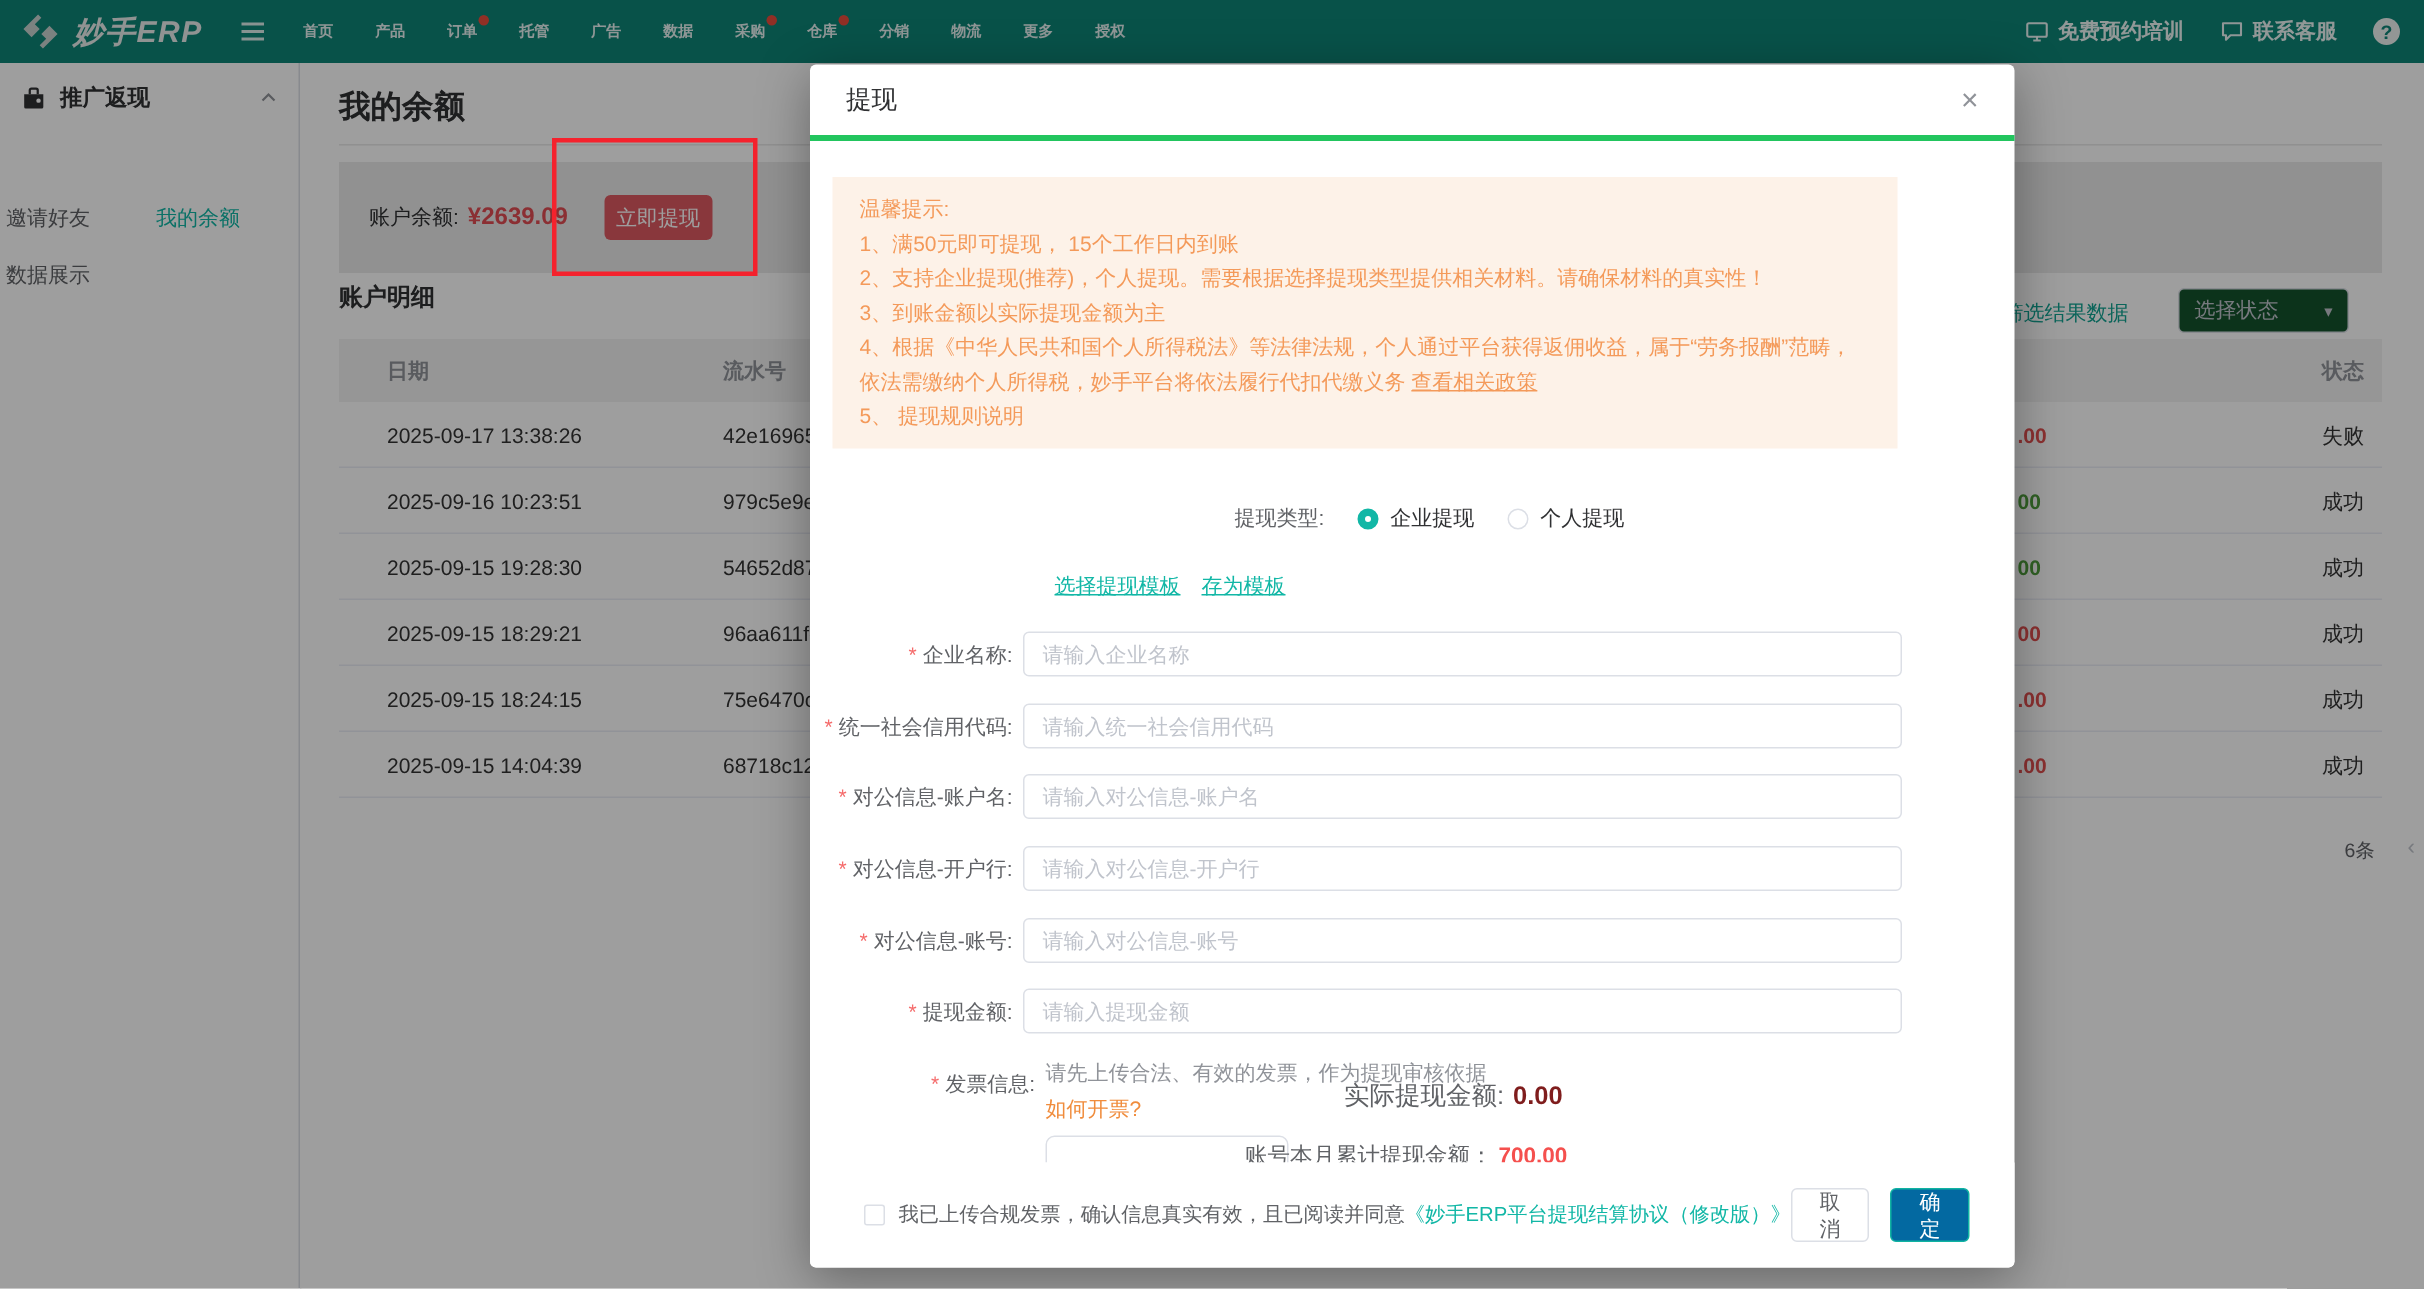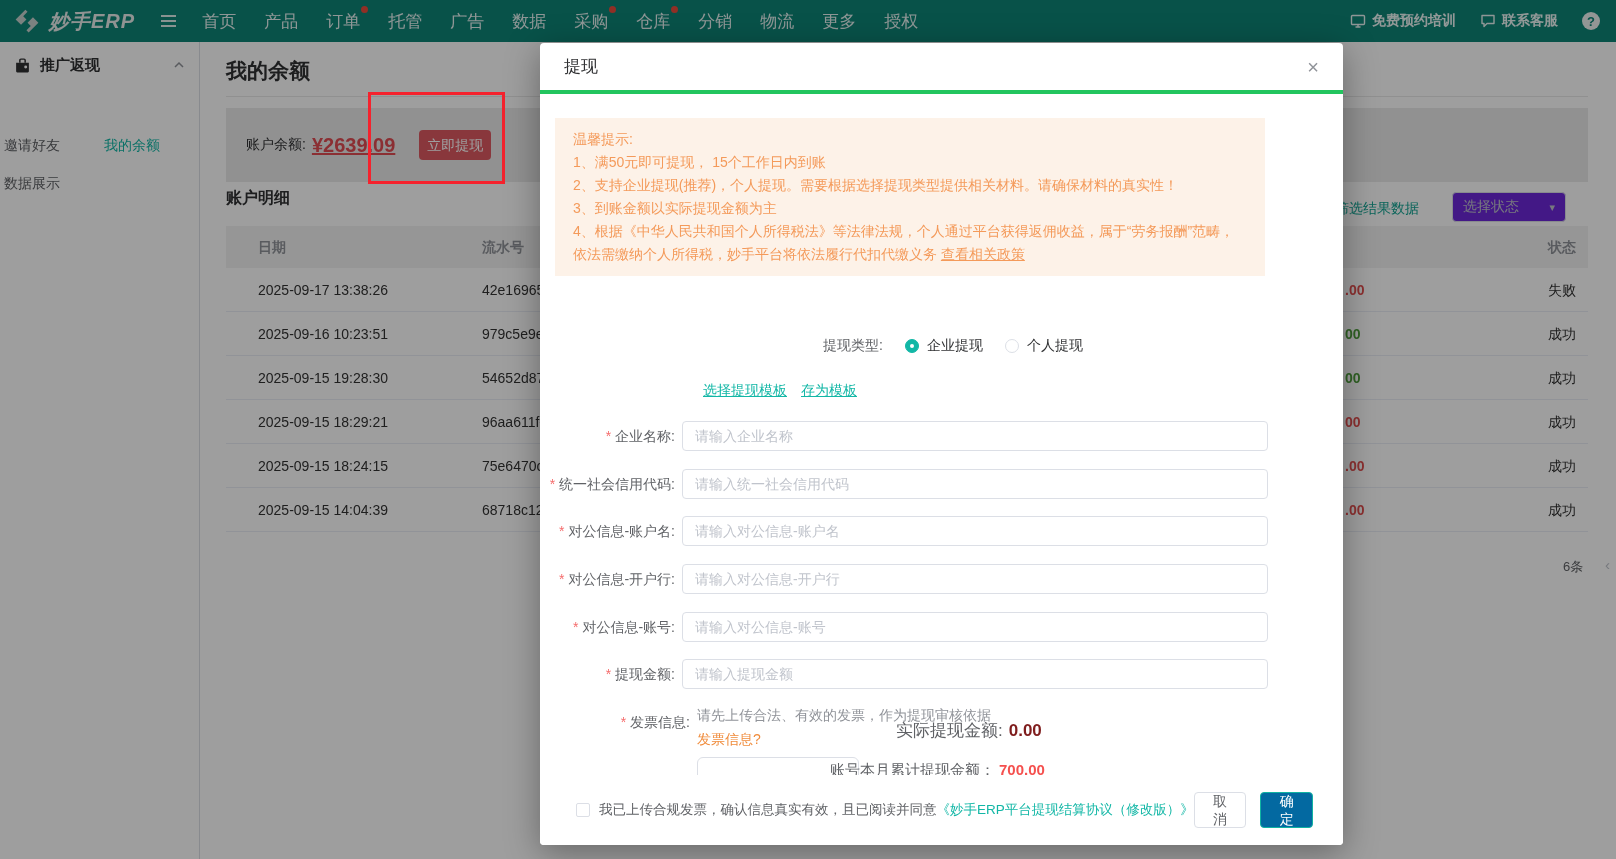--- a/index.html
+++ b/index.html
@@ -9,43 +9,43 @@
     font-family: "Liberation Sans", "DejaVu Sans", sans-serif;
     -webkit-font-smoothing: antialiased;
   }
   
   .nav { position:absolute; top:0; left:0; right:0; height:42px; background:#0e8577; display:flex; align-items:center; z-index:1; }
   .logo { display:flex; align-items:center; gap:9px; padding-left:14px; }
   .logo-text { color:#e8edec; font-size:20px; font-weight:bold; font-style:italic; letter-spacing:1px; }
   .hamburger { margin-left:26px; display:flex; flex-direction:column; gap:3px; cursor:pointer; }
   .hamburger span { display:block; width:15px; height:2px; background:rgba(255,255,255,.85); }
   .nav-menu { display:flex; gap:28px; margin-left:26px; }
-  .nav-item { position:relative; color:rgba(255,255,255,.9); font-size:17px; font-weight:normal; cursor:pointer; white-space:nowrap; }
+  .nav-item { position:relative; color:rgba(255,255,255,.9); font-size:10px; font-weight:bold; cursor:pointer; white-space:nowrap; }
   .nav-badge { position:absolute; top:-4px; right:-8px; width:7px; height:7px; border-radius:50%; background:#e84c3d; }
   .nav-right { margin-left:auto; display:flex; align-items:center; gap:24px; padding-right:16px; }
   .nav-link { display:flex; align-items:center; gap:6px; color:rgba(255,255,255,.92); font-size:14px; font-weight:bold; cursor:pointer; white-space:nowrap; }
   .help-circle { width:18px; height:18px; border-radius:50%; background:#eef2f1; color:#0e8577; font-size:13px; font-weight:bold; display:flex; align-items:center; justify-content:center; cursor:pointer; }
   
   .sidebar { position:absolute; top:42px; left:0; width:200px; bottom:0; background:#fff; border-right:1px solid #dcdfe6; z-index:1; }
   .side-group { display:flex; align-items:center; height:46px; padding:0 14px; gap:9px; font-size:15px; font-weight:bold; color:#303133; cursor:pointer; }
   .side-chevron { margin-left:auto; color:#909399; }
   .side-row { position:absolute; left:0; right:0; font-size:14px; color:#606266; }
   .side-link { position:absolute; cursor:pointer; white-space:nowrap; }
   .side-link.active { color:#12b7a6; }
   
   .main { position:absolute; left:201px; top:42px; right:0; bottom:0; background:#fff; z-index:1; }
   .page-title { position:absolute; left:25px; top:15px; font-size:21px; font-weight:bold; color:#303133; }
   .title-divider { position:absolute; left:25px; right:28px; top:54px; height:1px; background:#e8e8e8; }
   .balance-panel { position:absolute; left:25px; right:28px; top:66px; height:74px; background:#ebebeb; display:flex; align-items:center; }
   .balance-label { margin-left:20px; font-size:14px; color:#303133; }
-  .balance-value { margin-left:6px; font-size:20px; font-weight:bold; color:#e04c53;text-decoration:underline; }
+  .balance-value { margin-left:6px; font-size:16px; font-weight:bold; color:#e04c53; }
   .withdraw-btn { margin-left:24px; height:30px; line-height:30px; padding:0 8px; background:#dd5a62; color:#fff; font-size:14px; border:none; border-radius:4px; cursor:pointer; }
   .detail-title { position:absolute; left:25px; top:146px; font-size:16px; font-weight:bold; color:#303133; }
   .export-link { position:absolute; left:1106px; top:158px; color:#12a392; font-size:14px; cursor:pointer; }
-  .status-select { position:absolute; left:1251px; top:150px; width:114px; height:30px; border:1px solid #dcdfe6; border-radius:4px; background:#6d28d9; display:flex; align-items:center; padding:0 10px; font-size:14px; color:#c0c4cc; cursor:pointer; }
+  .status-select { position:absolute; left:1251px; top:150px; width:114px; height:30px; border:1px solid #dcdfe6; border-radius:4px; background:#14532d; display:flex; align-items:center; padding:0 10px; font-size:14px; color:#c0c4cc; cursor:pointer; }
   .select-arrow { margin-left:auto; color:#c0c4cc; font-size:11px; }
   .table { position:absolute; left:25px; right:28px; top:184px; font-size:14px; }
   .thead { position:relative; height:42px; background:#f2f2f2; }
   .thead .cell { position:absolute; line-height:42px; color:#909399; font-weight:bold; }
   .trow { position:relative; height:44px; border-bottom:1px solid #ebeef5; }
   .trow .cell { position:absolute; line-height:44px; color:#333; }
   .c-date { left:32px; } .c-flow { left:256px; } .c-amount { left:1119px; font-weight:bold; } .c-status { left:1322px; }
   .count-label { position:absolute; left:1362px; top:516px; font-size:13px; color:#606266; }
   .page-prev { position:absolute; left:1404px; top:514px; font-size:15px; color:#c0c4cc; }
   
@@ -230,20 +230,21 @@
     <span class="modal-close">×</span>
   </div>
 
   <div class="modal-body">
     <div class="notice">
       <div>温馨提示:</div>
       <div>1、满50元即可提现， 15个工作日内到账</div>
       <div>2、支持企业提现(推荐)，个人提现。需要根据选择提现类型提供相关材料。请确保材料的真实性！</div>
       <div>3、到账金额以实际提现金额为主</div>
       <div><span>4、根据《中华人民共和国个人所得税法》等法律法规，个人通过平台获得返佣收益，属于“劳务报酬”范畴，依法需缴纳个人所得税，妙手平台将依法履行代扣代缴义务 </span><span class="notice-link">查看相关政策</span></div>
+      <div>5、 提现规则说明</div>
     </div>
 
     <div class="type-row">
       <span>提现类型:</span>
       <span class="radio-opt">
         <span class="radio-dot checked"></span>
         <span>企业提现</span>
       </span>
       <span class="radio-opt">
         <span class="radio-dot"></span>
@@ -276,21 +277,21 @@
       <div class="field-label"><span class="req">*</span><span>对公信息-账号:</span></div>
       <input class="field-input" placeholder="请输入对公信息-账号" style="">
     </div>
     <div class="field-row" style="top:564px;">
       <div class="field-label"><span class="req">*</span><span>提现金额:</span></div>
       <input class="field-input" placeholder="请输入提现金额" style="">
     </div>
 
     <div class="invoice-label"><span class="req">*</span><span>发票信息:</span></div>
     <div class="invoice-hint">请先上传合法、有效的发票，作为提现审核依据</div>
-    <div class="invoice-howto">发票信息?</div>
+    <div class="invoice-howto">如何开票?</div>
     <div class="upload-box"></div>
 
     <div class="actual-row">
       <span>实际提现金额:</span><span class="actual-value" style="color: #7f1d1d;">0.00</span>
     </div>
     <div class="monthly-row">
       <span>账号本月累计提现金额：</span><span class="monthly-value" style="color: rgb(245, 80, 78);">700.00</span>
     </div>
   </div>
 

